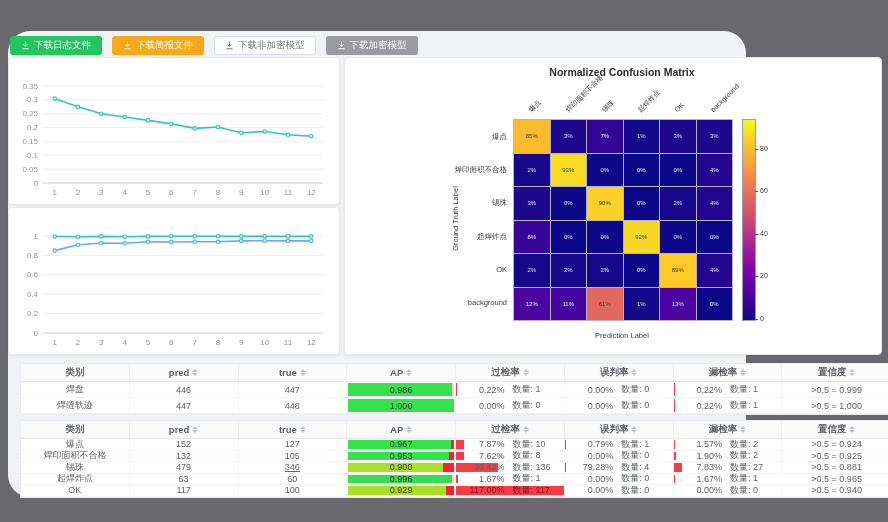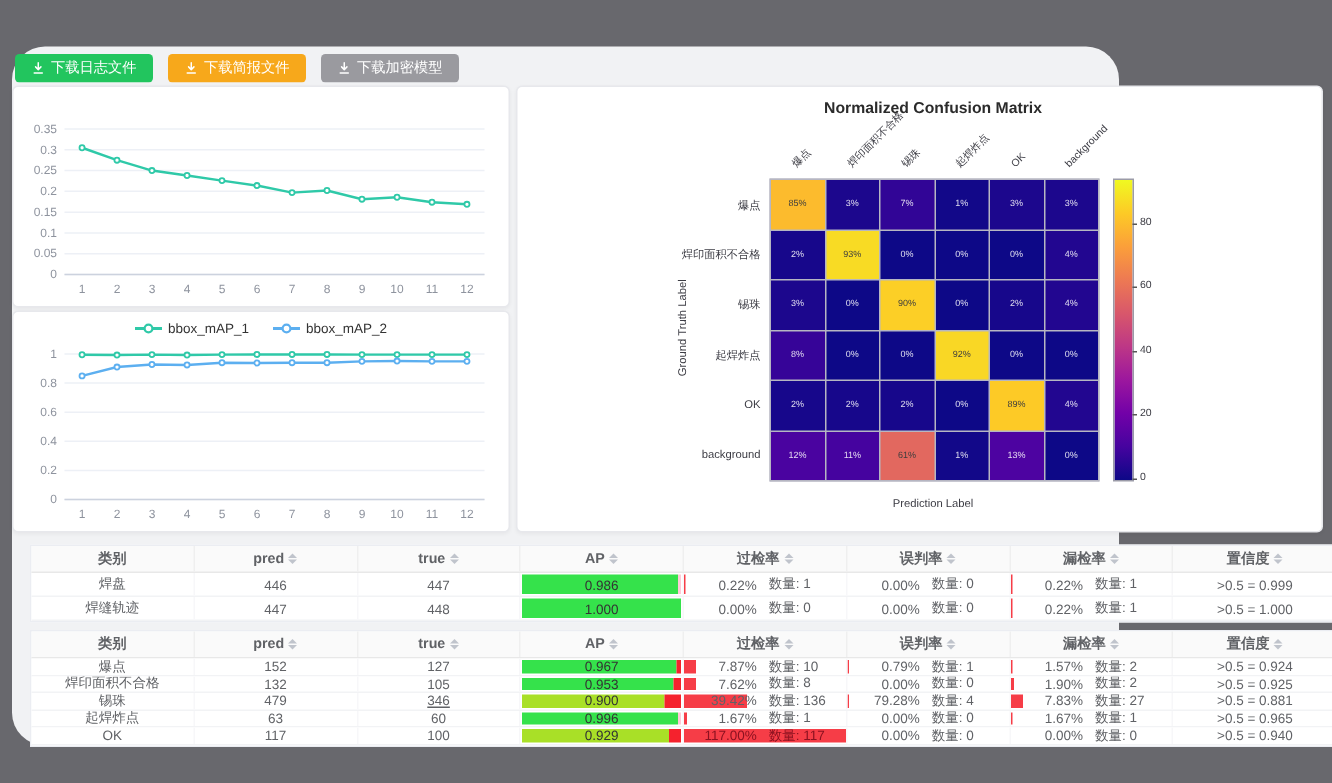--- a/index.html
+++ b/index.html
@@ -73,20 +73,26 @@
           <path d="M5 1v4.5M3 4l2 2 2-2M2 8.6h6" stroke="currentColor" stroke-width="1.1" fill="none" stroke-linecap="round" stroke-linejoin="round"></path>
         </svg>
         <span>下载日志文件</span>
       </button>
       <button class="btn orange">
         <svg viewBox="0 0 10 10">
           <path d="M5 1v4.5M3 4l2 2 2-2M2 8.6h6" stroke="currentColor" stroke-width="1.1" fill="none" stroke-linecap="round" stroke-linejoin="round"></path>
         </svg>
         <span>下载简报文件</span>
       </button>
+      <button class="btn white">
+        <svg viewBox="0 0 10 10">
+          <path d="M5 1v4.5M3 4l2 2 2-2M2 8.6h6" stroke="currentColor" stroke-width="1.1" fill="none" stroke-linecap="round" stroke-linejoin="round"></path>
+        </svg>
+        <span>下载非加密模型</span>
+      </button>
       <button class="btn gray">
         <svg viewBox="0 0 10 10">
           <path d="M5 1v4.5M3 4l2 2 2-2M2 8.6h6" stroke="currentColor" stroke-width="1.1" fill="none" stroke-linecap="round" stroke-linejoin="round"></path>
         </svg>
         <span>下载加密模型</span>
       </button>
     </div>
 
   <div class="card" id="card-loss">
     <svg class="chart-svg" id="svg-loss" width="326" height="122">
@@ -129,36 +135,20 @@
         <circle cx="183.7" cy="50.4" r="1.7" fill="#fff" stroke="#2fc9a8" stroke-width="1.2"></circle>
         <circle cx="207.0" cy="49.0" r="1.7" fill="#fff" stroke="#2fc9a8" stroke-width="1.2"></circle>
         <circle cx="230.3" cy="54.8" r="1.7" fill="#fff" stroke="#2fc9a8" stroke-width="1.2"></circle>
         <circle cx="253.7" cy="53.5" r="1.7" fill="#fff" stroke="#2fc9a8" stroke-width="1.2"></circle>
         <circle cx="277.0" cy="56.8" r="1.7" fill="#fff" stroke="#2fc9a8" stroke-width="1.2"></circle>
         <circle cx="300.3" cy="58.2" r="1.7" fill="#fff" stroke="#2fc9a8" stroke-width="1.2"></circle>
       </svg>
   </div>
 
   <div class="card" id="card-map">
-    <div class="legend" id="legend-map">
-        <span class="legend-item">
-          <svg width="18" height="8" viewBox="0 0 18 8">
-            <line x1="0" y1="4" x2="18" y2="4" stroke="#2fc9a8" stroke-width="2"></line>
-            <circle cx="9" cy="4" r="2.6" fill="#fff" stroke="#2fc9a8" stroke-width="1.5"></circle>
-          </svg>
-          <span>bbox_mAP_1</span>
-        </span>
-        <span class="legend-item">
-          <svg width="18" height="8" viewBox="0 0 18 8">
-            <line x1="0" y1="4" x2="18" y2="4" stroke="#5caff0" stroke-width="2"></line>
-            <circle cx="9" cy="4" r="2.6" fill="#fff" stroke="#5caff0" stroke-width="1.5"></circle>
-          </svg>
-          <span>bbox_mAP_2</span>
-        </span>
-      </div>
     <svg class="chart-svg" id="svg-map" width="326" height="122">
         <line x1="32" x2="312" y1="105" y2="105" stroke="#edf0f6" stroke-width="1"></line>
         <text class="tick" x="27" y="107.5" text-anchor="end">0</text>
         <line x1="32" x2="312" y1="85.60000000000001" y2="85.60000000000001" stroke="#edf0f6" stroke-width="1"></line>
         <text class="tick" x="27" y="88.10000000000001" text-anchor="end">0.2</text>
         <line x1="32" x2="312" y1="66.19999999999999" y2="66.19999999999999" stroke="#edf0f6" stroke-width="1"></line>
         <text class="tick" x="27" y="68.69999999999999" text-anchor="end">0.4</text>
         <line x1="32" x2="312" y1="46.800000000000004" y2="46.800000000000004" stroke="#edf0f6" stroke-width="1"></line>
         <text class="tick" x="27" y="49.300000000000004" text-anchor="end">0.6</text>
         <line x1="32" x2="312" y1="27.399999999999995" y2="27.399999999999995" stroke="#edf0f6" stroke-width="1"></line>

